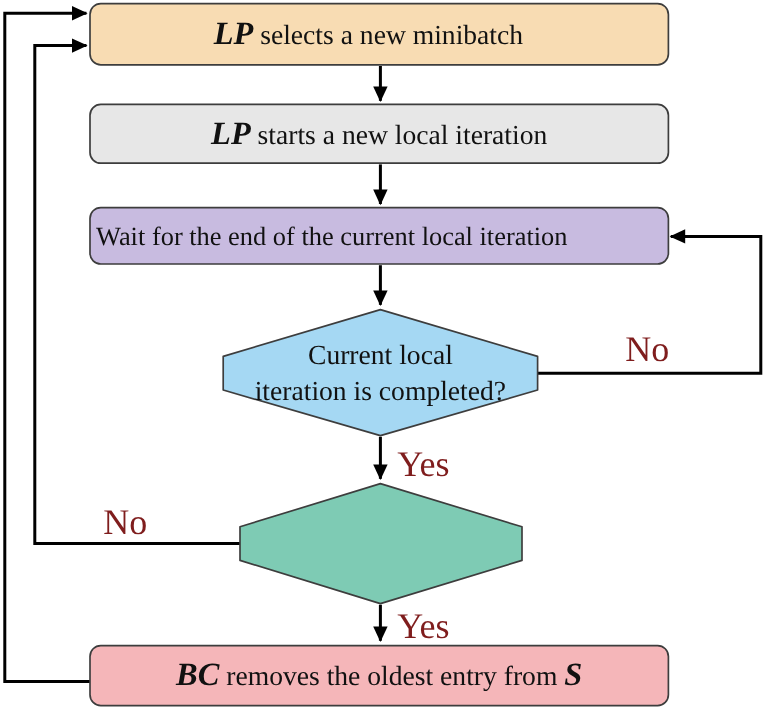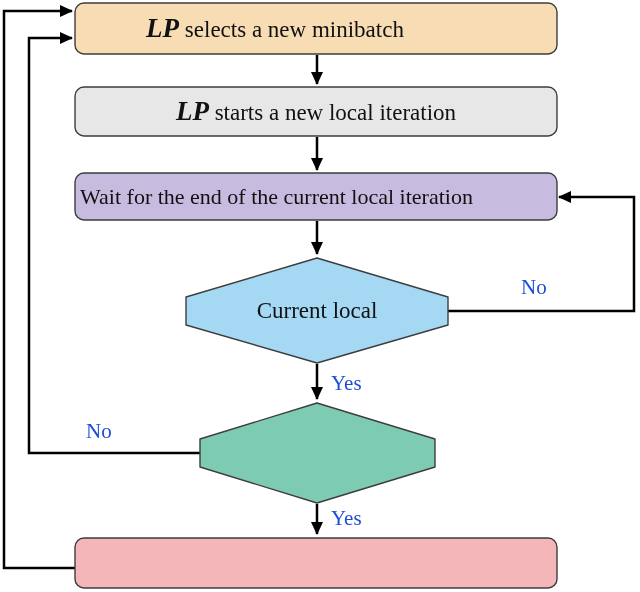--- a/index.html
+++ b/index.html
@@ -25,22 +25,22 @@
   .node-label .row{display:block;}
   .mathvar{
     font-style:italic;
     font-weight:bold;
     font-size:27px;
     font-family:"Liberation Serif", serif;
   }
   .decision .mathvar{font-size:26px;}
   .edge-label{
     position:absolute;
-    font-size:21px;
-    color:#1d4ed8;
+    font-size:30px;
+    color:#7f1d1d;
     white-space:nowrap;
     pointer-events:none;
   }
 </style>
 </head>
 <body>
 
 <div id="stage">
 
   <svg id="gfx" viewBox="0 0 640 592" xmlns="http://www.w3.org/2000/svg">
@@ -64,42 +64,48 @@
     <g stroke="#3d3d3d" stroke-width="1.4">
       <rect x="75" y="3" width="482" height="51" rx="9" fill="#F8DCB3"></rect>
       <rect x="75" y="87" width="482" height="49" rx="9" fill="#E7E7E7"></rect>
       <rect x="75" y="173" width="482" height="47" rx="9" fill="#C8BBE0"></rect>
       <path stroke-linejoin="round" d="M317,258 L448,297 L448,325 L317,363 L186,325 L186,297 Z" fill="#A5D8F3"></path>
       <path stroke-linejoin="round" d="M317,403 L435,439 L435,467 L317,503 L200,467 L200,439 Z" fill="#7ECBB4"></path>
       <rect x="75" y="538" width="482" height="50" rx="9" fill="#F5B6B9"></rect>
     </g>
   </svg>
 
-  <div class="node-label" style="left:75px;top:3px;width:400px;height:51px;">
+  <div class="node-label" style="left:75px;top:3px;width:400px;height:51px;padding-left:32px;">
     <span class="row">
       <span class="mathvar">LP</span><span> selects a new minibatch</span>
     </span>
   </div>
 
   <div class="node-label" style="left:75px;top:87px;width:482px;height:49px;text-align:right;">
     <span class="row">
       <span class="mathvar">LP</span><span> starts a new local iteration</span>
     </span>
   </div>
 
   <div class="node-label" style="left:75px;top:173px;width:403px;height:47px;font-size:22px;">
     <span class="row">Wait for the end of the current local iteration</span>
   </div>
 
   <div class="node-label decision" style="left:186px;top:258px;width:262px;height:105px;">
     <span class="row">Current local</span>
+    <span class="row">iteration is completed?</span>
   </div>
 
   <div class="node-label decision" style="left:200px;top:403px;width:235px;height:100px;">
   </div>
 
+  <div class="node-label" style="left:75px;top:538px;width:482px;height:50px;">
+    <span class="row">
+      <span class="mathvar">BC</span><span> removes the oldest entry from </span><span class="mathvar">S</span>
+    </span>
+  </div>
 
   <div class="edge-label" style="left:331px;top:371px;">Yes</div>
   <div class="edge-label" style="left:331px;top:506px;">Yes</div>
   <div class="edge-label" style="left:521px;top:275px;">No</div>
   <div class="edge-label" style="left:86px;top:419px;">No</div>
 
 </div>
 
 </body></html>

